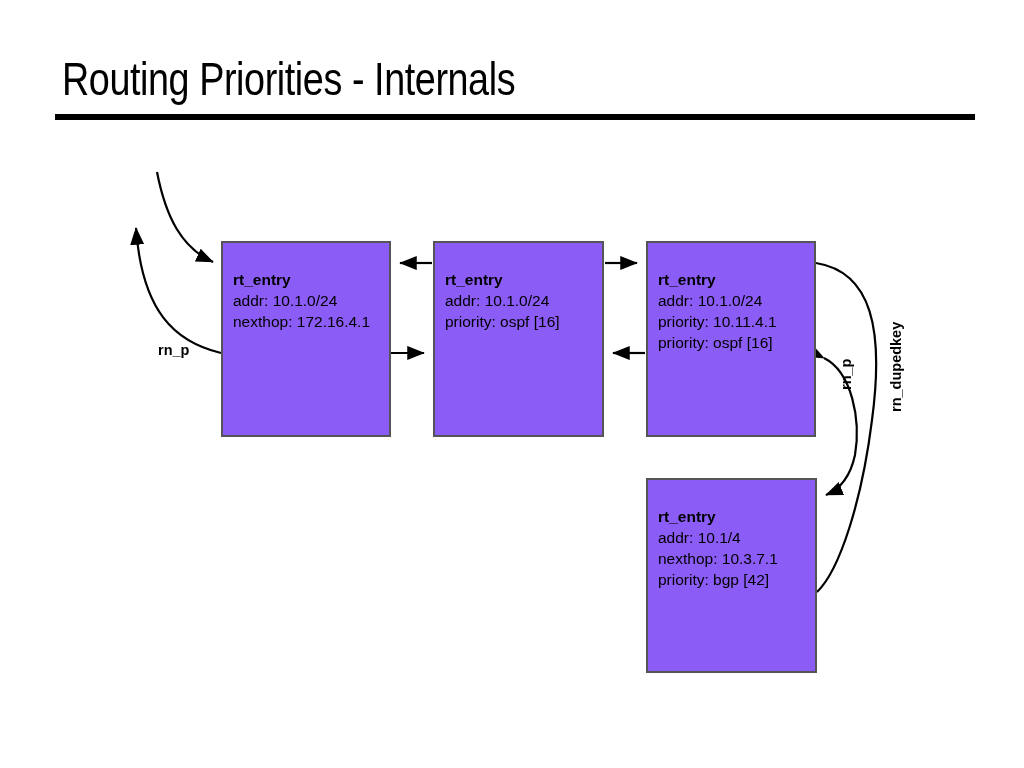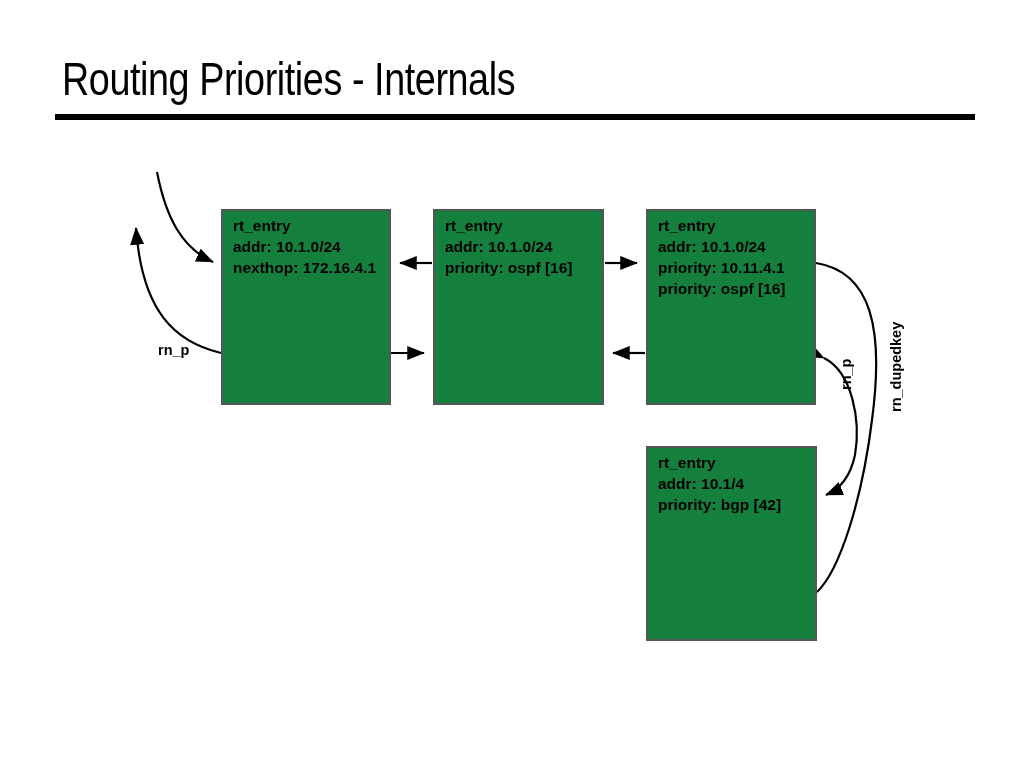--- a/index.html
+++ b/index.html
@@ -54,32 +54,33 @@
     width: 1024px;
     height: 768px;
     pointer-events: none;
   }
 
   
   .rt-box {
     position: absolute;
     box-sizing: border-box;
     border: 2px solid #555555;
-    background: #15803d;
-    padding: 4px 0 0 10px;
+    background: #8b5cf6;
+    padding: 26px 0 0 10px;
+    margin-top: 32px;
   }
   .rt-box .rt-title {
     font-size: 15.5px;
     font-weight: bold;
     line-height: 21px;
     white-space: nowrap;
   }
   .rt-box .rt-line {
     font-size: 15.5px;
-    font-weight: bold;
+    font-weight: normal;
     line-height: 21px;
     white-space: nowrap;
   }
 
   #box-1 { left: 221px; top: 209px; width: 170px; height: 196px; }
   #box-2 { left: 433px; top: 209px; width: 171px; height: 196px; }
   #box-3 { left: 646px; top: 209px; width: 170px; height: 196px; }
   #box-4 { left: 646px; top: 446px; width: 171px; height: 195px; }
 
   
@@ -149,20 +150,21 @@
   <div class="rt-box" id="box-3">
     <div class="rt-title">rt_entry</div>
     <div class="rt-line">addr: 10.1.0/24</div>
     <div class="rt-line">priority: 10.11.4.1</div>
     <div class="rt-line">priority: ospf [16]</div>
   </div>
 
   <div class="rt-box" id="box-4">
     <div class="rt-title">rt_entry</div>
     <div class="rt-line">addr: 10.1/4</div>
+    <div class="rt-line">nexthop: 10.3.7.1</div>
     <div class="rt-line">priority: bgp [42]</div>
   </div>
 
   <div class="edge-label" id="label-rn-p-left">rn_p</div>
   <div class="edge-label" id="label-rn-p-right">rn_p</div>
   <div class="edge-label" id="label-rn-dupedkey">rn_dupedkey</div>
 
 </div>
 
 </body></html>

